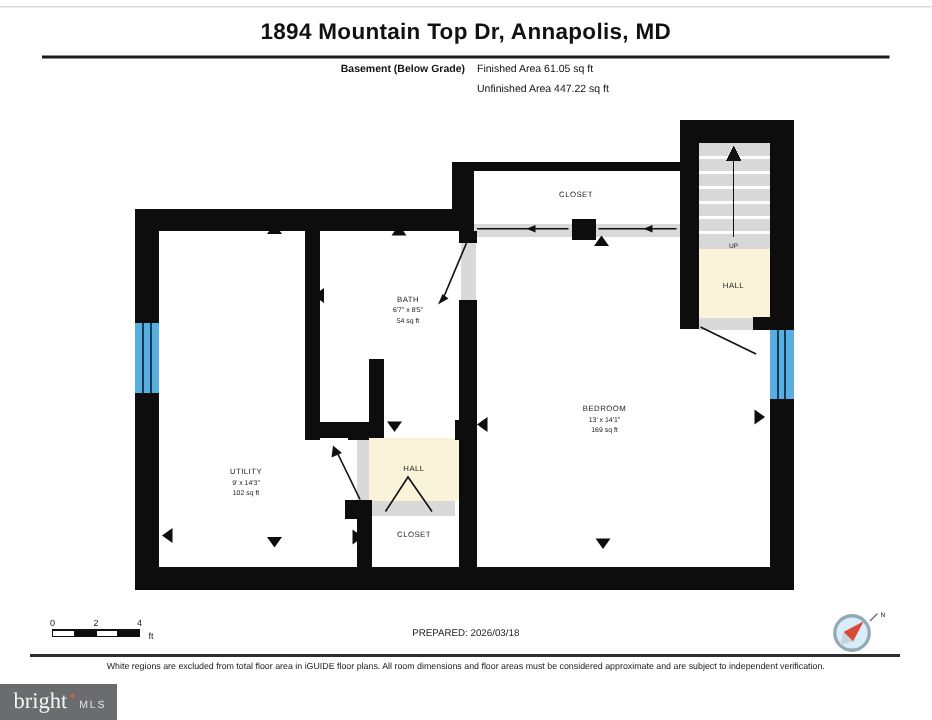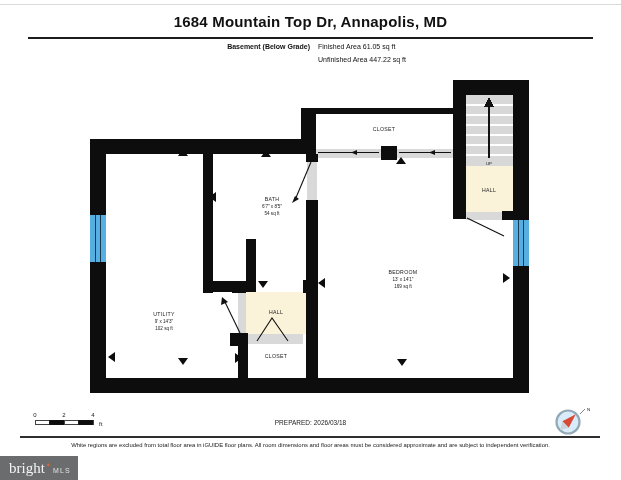--- a/index.html
+++ b/index.html
@@ -29,21 +29,21 @@
   .room-dim{font-size:4.6px;}
   .tiny{font-size:4.4px;}
   .scale-num{font-size:6px;}
 </style>
 </head>
 <body>
 
 <div class="page">
 
   <div class="abs top-rule"></div>
-  <div class="abs title">1684 Mountain Top Dr, Annapolis, MD</div>
+  <div class="abs title">1894 Mountain Top Dr, Annapolis, MD</div>
   <div class="abs title-rule"></div>
   <div class="abs floor-label">Basement (Below Grade)</div>
   <div class="abs area-line1">Finished Area 61.05 sq ft</div>
   <div class="abs area-line2">Unfinished Area 447.22 sq ft</div>
 
   <svg viewBox="0 0 621 480" width="621" height="480" shape-rendering="crispEdges">
 
     <g>
       <rect x="246" y="292" width="60" height="42" fill="#faf3d9"></rect>
       <rect x="466" y="166" width="47" height="46" fill="#faf3d9"></rect>

